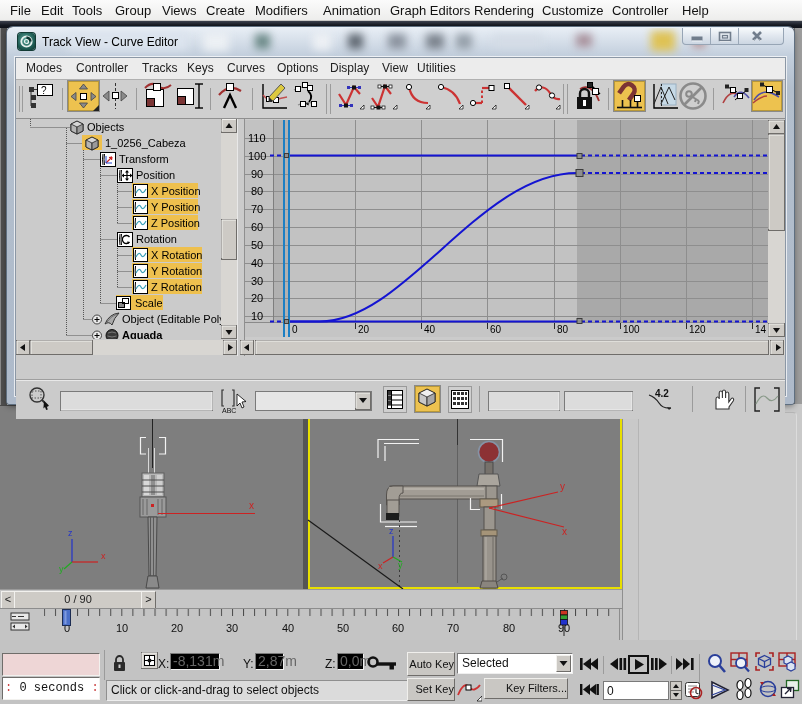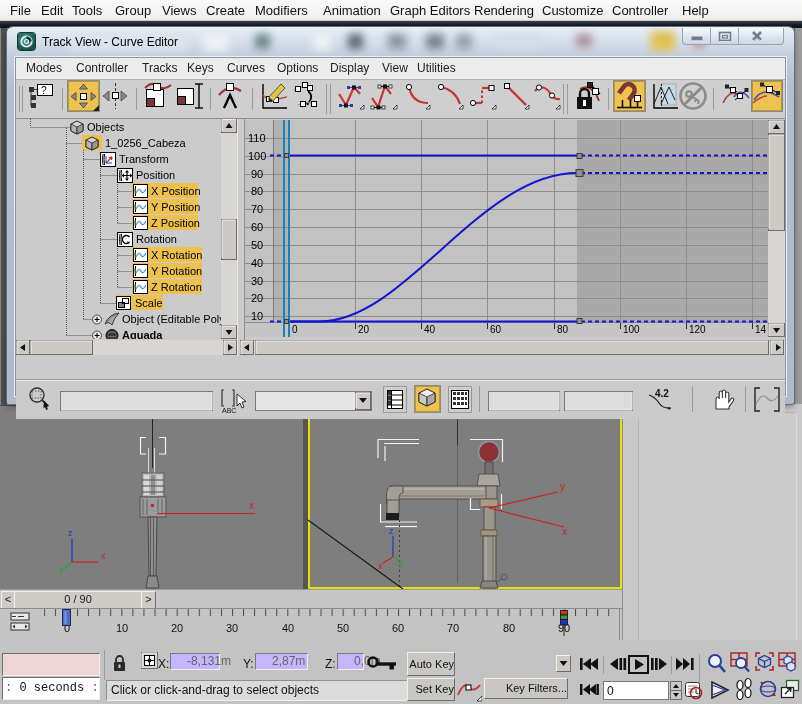--- a/index.html
+++ b/index.html
@@ -22,22 +22,22 @@
 #tsrow{left:0;top:589px;width:622px;height:19px;background:#c6c6c6;border-top:1px solid #9a9a9a;box-sizing:border-box;}
 .tsbtn{position:absolute;top:1px;height:16px;background:#cecbc6;border:1px solid;border-color:#f2f1ee #6f6d6a #6f6d6a #f2f1ee;
   font-size:11px;color:#222;text-align:center;line-height:15px;}
 
 #bottom{left:0;top:640px;width:802px;height:64px;background:#c3c3c3;}
 #listener1{left:2px;top:653px;width:96px;height:21px;background:#eed6d6;border:1px solid;border-color:#6f6d6a #f2f1ee #f2f1ee #6f6d6a;}
 #listener2{left:2px;top:677px;width:96px;height:21px;background:#ffffff;border:1px solid;border-color:#6f6d6a #f2f1ee #f2f1ee #6f6d6a;
   font-family:"Liberation Mono",monospace;font-size:12px;color:#111;line-height:20px;}
 #prompt{left:106px;top:680px;width:345px;height:21px;background:#dbdbdb;border:1px solid;border-color:#8f8f8f #eeeeee #eeeeee #8f8f8f;
   font-size:12px;color:#111;line-height:19px;padding-left:4px;box-sizing:border-box;}
-.sfield{position:absolute;height:17px;background:#c4b5fd;border:1px solid;border-color:#7a7a7a #efefef #efefef #7a7a7a;
-  font-size:12px;color:#666;line-height:15px;padding-left:16px;box-sizing:border-box;}
+.sfield{position:absolute;height:17px;background:#000000;border:1px solid;border-color:#7a7a7a #efefef #efefef #7a7a7a;
+  font-size:14px;color:#666;line-height:15px;padding-left:2px;box-sizing:border-box;}
 .slabel{position:absolute;font-size:12px;color:#111;}
 .btn3d{position:absolute;background:#c9c7c3;border:1px solid;border-color:#f0efec #6f6d6a #6f6d6a #f0efec;
   font-size:11px;color:#111;text-align:right;box-sizing:border-box;}
 
 #tvwin{left:7px;top:27px;width:787px;height:377px;border-radius:6px 6px 3px 3px;
   background:linear-gradient(#e9eff6,#c3cfdd 28px,#b3bfcd 60px,#aebaca);
   box-shadow:0 0 0 1px #5f6f80, 0 2px 6px rgba(0,0,0,.45);}
 #tvtitle{position:absolute;left:1px;top:1px;width:785px;height:29px;overflow:hidden;border-radius:6px 6px 0 0;}
 .blob{position:absolute;filter:blur(4px);}
 #tvicon{position:absolute;left:11px;top:6px;width:17px;height:17px;border-radius:3px;
@@ -234,32 +234,33 @@
       <rect x="0.5" y="0.5" width="16" height="16" fill="#d6d3ce" stroke="#6f6d6a"></rect>
       <path d="M1,1 h15 M1,1 v15" stroke="#f2f1ee"></path>
       <rect x="3.5" y="3.5" width="10" height="10" fill="#fff" stroke="#000"></rect>
       <path d="M8.5,3.5 v10 M3.5,8.5 h10" stroke="#000"></path>
       <circle cx="8.5" cy="8.5" r="2" fill="#111"></circle>
     </g>
   </svg>
   <span class="slabel abs" style="left:158px;top:657px">X:</span>
   <div class="sfield abs" style="left:170px;top:653px;width:50px;">-8,131m</div>
   <span class="slabel abs" style="left:243px;top:657px">Y:</span>
-  <div class="sfield abs" style="left:255px;top:653px;width:53px;">2,87m</div>
+  <div class="sfield abs" style="left:255px;top:653px;width:29px;">2,87m</div>
   <span class="slabel abs" style="left:325px;top:657px">Z:</span>
   <div class="sfield abs" style="left:337px;top:653px;width:27px;">0,0m</div>
   <svg class="abs" style="left:366px;top:652px" width="34" height="30" viewBox="0 0 34 30">
     <g stroke="#111" fill="none">
       <circle cx="7" cy="10" r="4.5" stroke-width="2.6"></circle>
       <line x1="11" y1="12" x2="30" y2="12" stroke-width="3.4"></line>
       <rect x="24" y="12" width="3.4" height="5" fill="#111"></rect>
     </g>
   </svg>
   <div class="btn3d abs" style="left:407px;top:652px;width:48px;height:24px;line-height:22px;">Auto Key</div>
   <div class="btn3d abs" style="left:407px;top:678px;width:48px;height:23px;line-height:21px;">Set Key</div>
+  <div class="abs" style="left:457px;top:653px;width:116px;height:21px;background:#fff;border:1px solid;border-color:#7a7a7a #efefef #efefef #7a7a7a;box-sizing:border-box;font-size:12px;color:#111;line-height:19px;padding-left:4px;">Selected</div>
   <div class="abs" style="left:556px;top:655px;width:15px;height:17px;background:#cdcac5;border:1px solid;border-color:#f2f1ee #6f6d6a #6f6d6a #f2f1ee;box-sizing:border-box;">
     <svg width="13" height="15">
         <polygon points="6.5,10 2.5,5 10.5,5" fill="#111"></polygon>
       </svg>
   </div>
   <svg class="abs" style="left:456px;top:677px" width="26" height="25" viewBox="0 0 26 25">
     <path d="M2,18 Q8,4 13,10 Q18,16 24,8" stroke="#cc3333" stroke-width="1.8" fill="none"></path>
     <rect x="10" y="8" width="5" height="5" fill="#fff" stroke="#000"></rect>
     <polygon points="21,24 26,24 26,19" fill="#fff" stroke="#000" stroke-width="0.7"></polygon>
   </svg>

